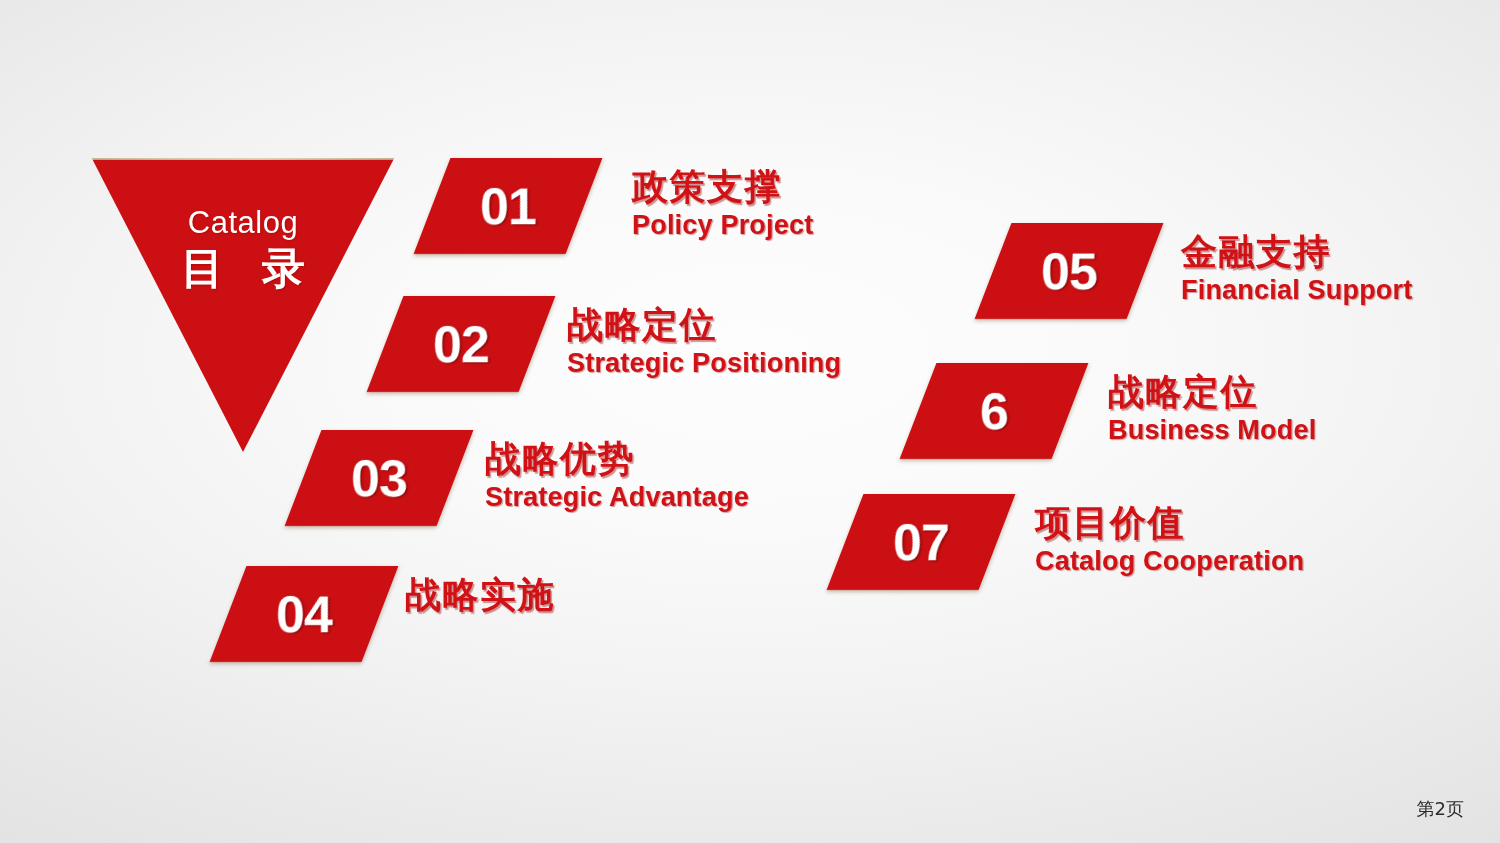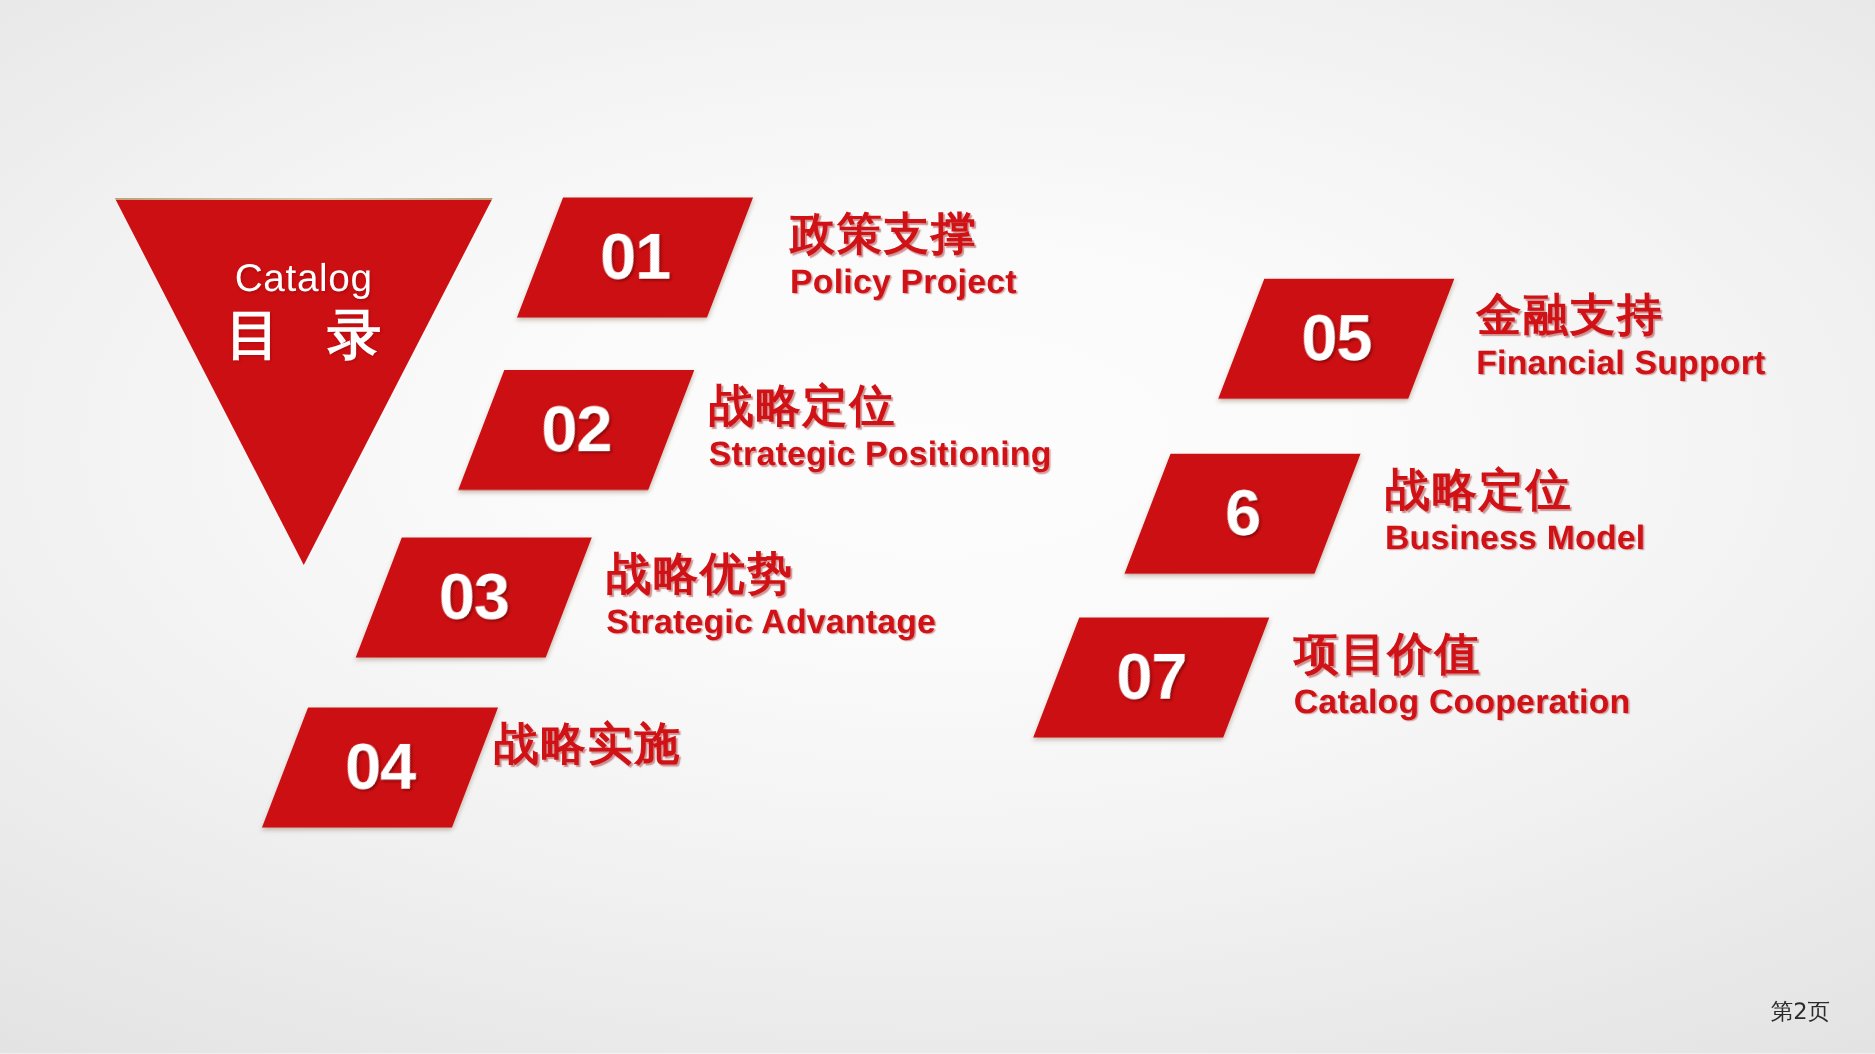--- a/index.html
+++ b/index.html
@@ -150,21 +150,21 @@
         </div>
         <div class="labels" style="left: 182px;">
           <div class="label-cn">战略优势</div>
           <div class="label-en">Strategic Advantage</div>
         </div>
       </div>
       <div class="item" style="left: 228px; top: 566px;">
         <div class="badge">
           <div class="badge-num">04</div>
         </div>
-        <div class="labels" style="left: 167px;">
+        <div class="labels" style="left: 177px;">
           <div class="label-cn">战略实施</div>
         </div>
       </div>
       <div class="item" style="left: 993px; top: 223px;">
         <div class="badge">
           <div class="badge-num">05</div>
         </div>
         <div class="labels" style="left: 188px;">
           <div class="label-cn">金融支持</div>
           <div class="label-en">Financial Support</div>

